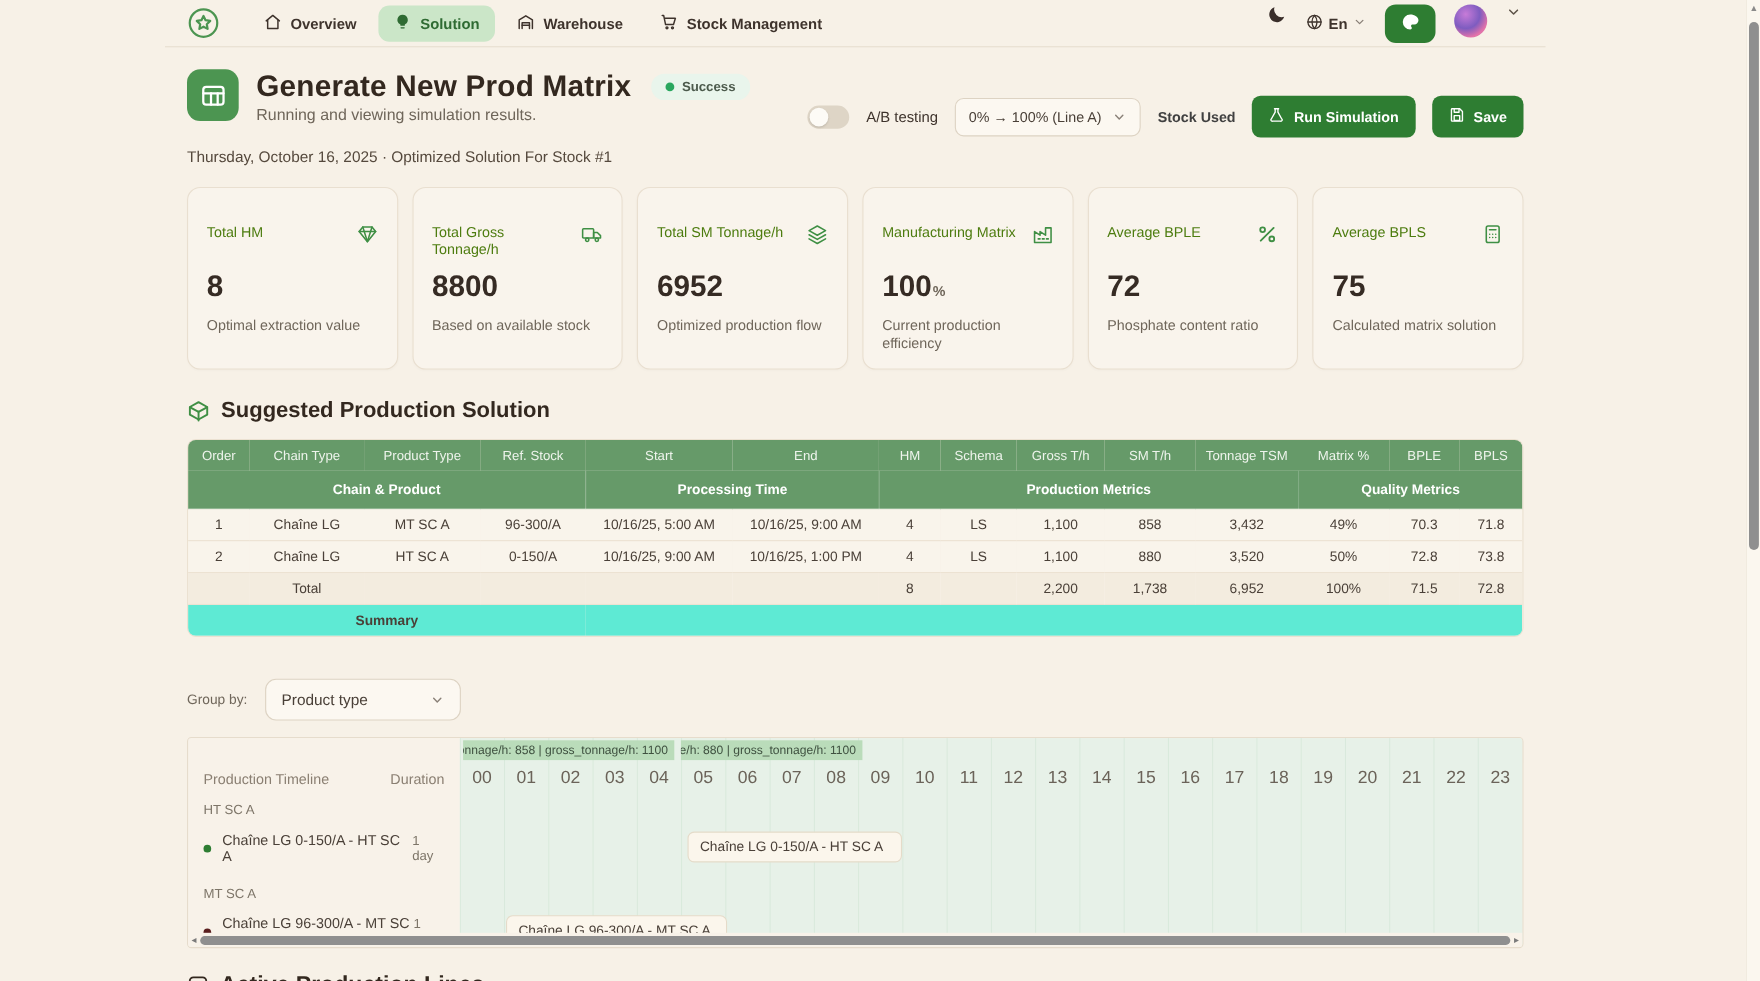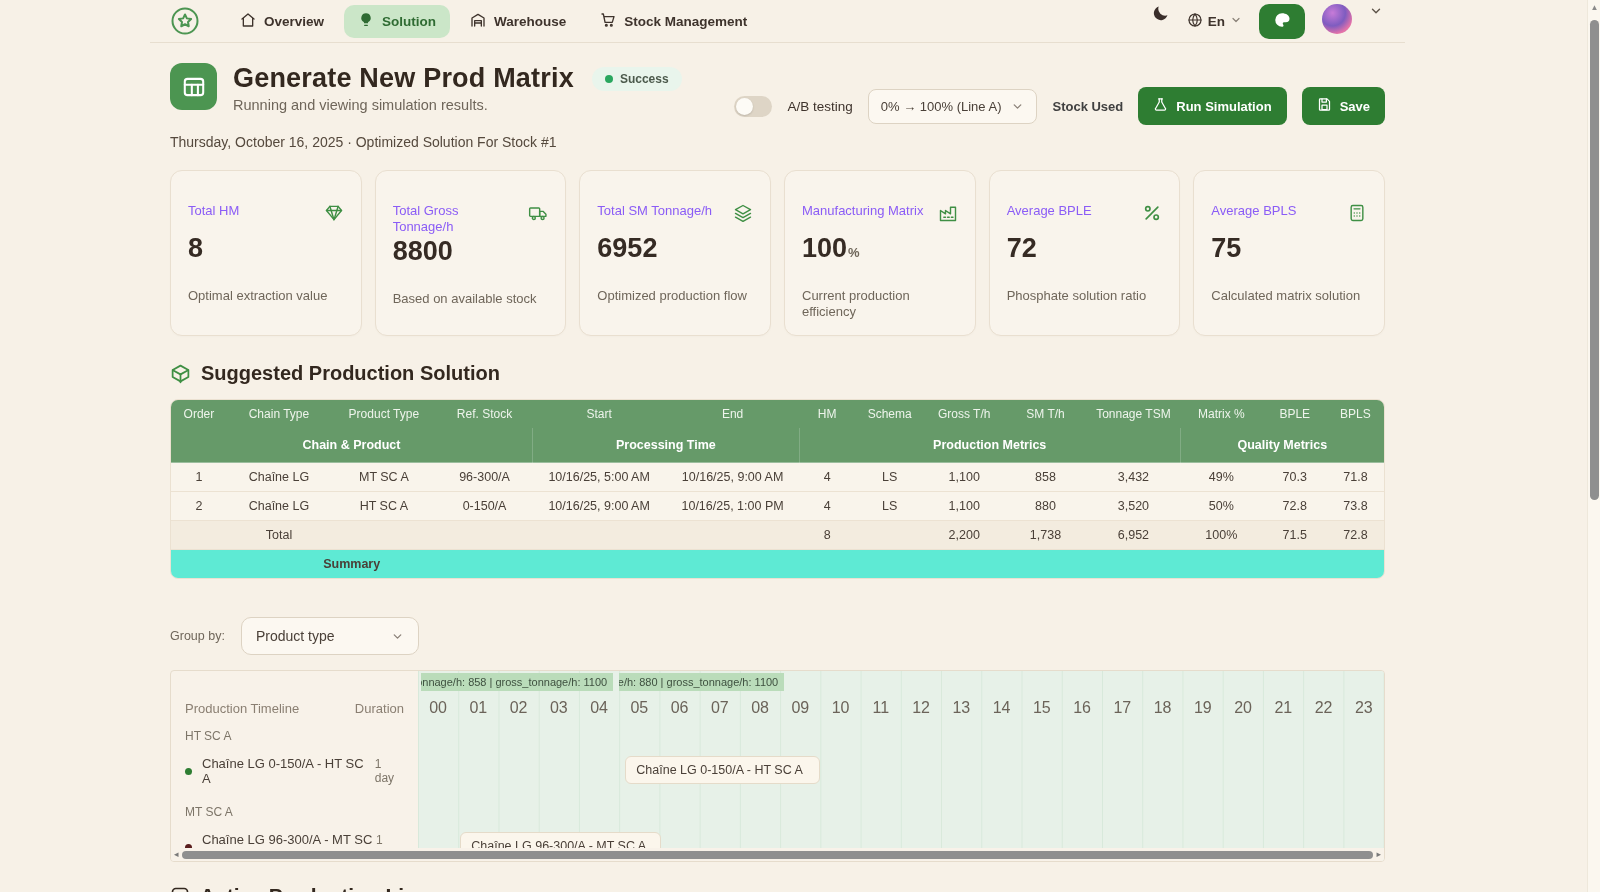--- a/index.html
+++ b/index.html
@@ -54,26 +54,26 @@
   .select { display:flex; align-items:center; justify-content:space-between; gap:10px; background:#fcf8f1; border:1px solid #ddd3c3; border-radius:8px; padding:9px 12px; font-size:13px; color:#4a4038; min-width:168px; cursor:pointer; }
   .select svg { width:13px; height:13px; color:#8a8178; flex:none; }
   .stock-used { font-size:13px; font-weight:700; color:#404040; }
   .btn { display:flex; align-items:center; gap:8px; background:#2e7d32; color:#fff; border:none; border-radius:8px; padding:10px 15px; font-size:13px; font-weight:700; cursor:pointer; font-family:inherit; }
   .btn svg { width:15px; height:15px; }
 
   
   .stats { margin-top:20px; display:grid; grid-template-columns:repeat(6,1fr); gap:13px; }
   .card { background:#f9f4ec; border:1px solid #e9dfd0; border-radius:12px; height:166px; padding:20px 17px 15px; display:flex; flex-direction:column; box-shadow:0 1px 2px rgba(0,0,0,.02); }
   .card-top { margin-top:12px; display:flex; justify-content:space-between; align-items:flex-start; gap:6px; }
-  .clabel { font-size:13px; color:#8b5cf6; line-height:1.25; }
+  .clabel { font-size:13px; color:#4d7c0f; line-height:1.25; }
   .cicon { color:#3f8f44; flex:none; }
   .cicon svg { width:20px; height:20px; }
   .cvalue { margin-top:auto; font-size:27px; font-weight:800; color:#362b24; }
   .cvalue .suffix { font-size:13px; font-weight:600; color:#6f665a; margin-left:1px; }
-  .cdesc { margin-top:24px; font-size:13px; color:#6f665a; line-height:1.25; min-height:32px; }
+  .cdesc { margin-top:12px; font-size:13px; color:#6f665a; line-height:1.25; min-height:32px; }
 
   
   .sec-head { margin-top:26px; display:flex; align-items:center; gap:10px; }
   .sec-head .sicon { color:#3f8f44; display:flex; }
   .sec-head .sicon svg { width:21px; height:21px; }
   .sec-head h2 { font-size:20px; font-weight:800; color:#33281f; }
 
   
   .table-wrap { margin-top:14px; border-radius:8px; overflow:hidden; border:1px solid #ebe1d1; }
   table { width:100%; border-collapse:collapse; table-layout:fixed; }
@@ -316,21 +316,21 @@
       <div class="card">
      <div class="card-top">
        <span class="clabel">Average BPLE</span>
        <span class="cicon"><svg viewBox="0 0 24 24" fill="none" stroke="currentColor" stroke-width="2" stroke-linecap="round" stroke-linejoin="round">
               <path d="M19 5 5 19"></path>
               <circle cx="7" cy="7" r="2.6"></circle>
               <circle cx="17" cy="17" r="2.6"></circle>
             </svg></span>
      </div>
      <div class="cvalue"><span>72</span><span class="suffix"></span></div>
-     <div class="cdesc">Phosphate solution ratio</div>
+     <div class="cdesc">Phosphate content ratio</div>
    </div>
       <div class="card">
      <div class="card-top">
        <span class="clabel">Average BPLS</span>
        <span class="cicon"><svg viewBox="0 0 24 24" fill="none" stroke="currentColor" stroke-width="1.7" stroke-linecap="round" stroke-linejoin="round">
               <rect x="5" y="3" width="14" height="18" rx="2"></rect>
               <path d="M8.5 7h7"></path>
               <path d="M8.7 12h.01M12 12h.01M15.3 12h.01M8.7 15.5h.01M12 15.5h.01M15.3 15.5h.01"></path>
             </svg></span>
      </div>

